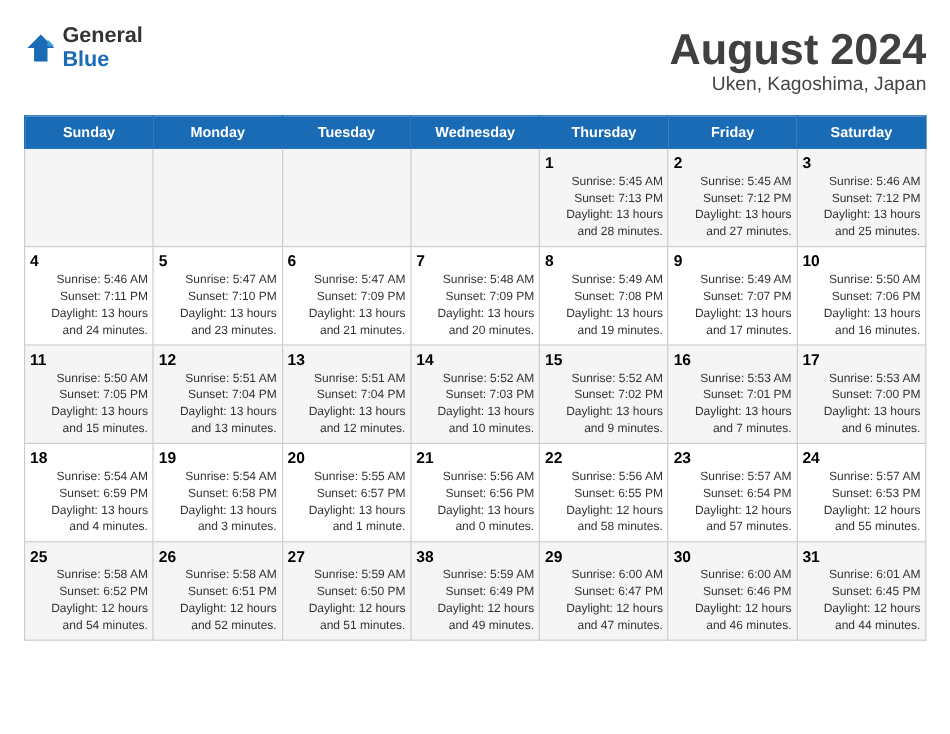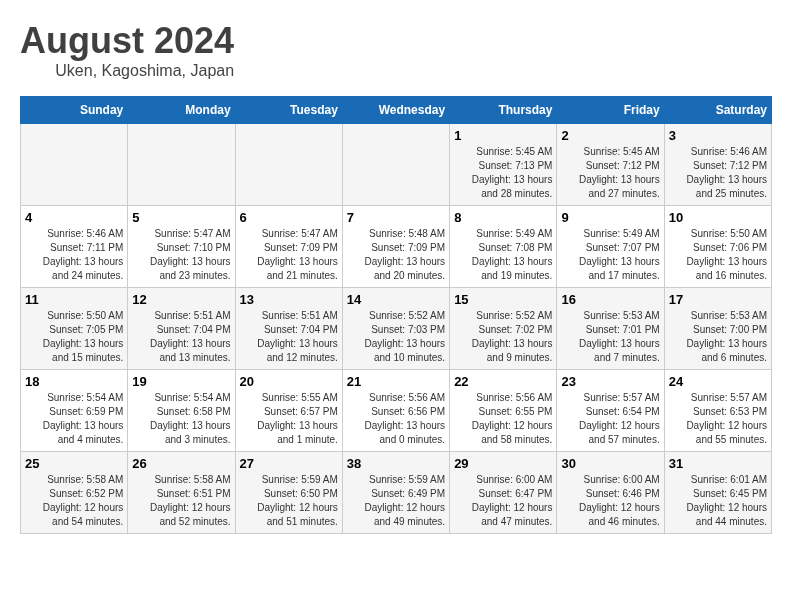--- a/index.html
+++ b/index.html
@@ -49,21 +49,21 @@
     }
     table {
       width: 100%;
       border-collapse: collapse;
       font-size: 11px;
     }
     thead tr th {
       background-color: #1a6bb5;
       color: #fff;
       padding: 6px 4px;
-      text-align: right;
+      text-align: center;
       font-size: 12px;
       border: 1px solid #1a6bb5;
     }
     tbody tr td {
       border: 1px solid #ccc;
       vertical-align: top;
       padding: 4px;
       height: 80px;
       width: calc(100% / 7);
     }
@@ -86,20 +86,30 @@
       text-align: right;
     }
     .empty-cell {
       background-color: #f5f5f5;
     }
   </style>
 </head>
 <body>
 
 <div class="header">
+  <div class="logo">
+    <svg class="logo-icon" viewBox="0 0 40 40">
+      <polygon points="20,4 36,20 28,20 28,36 12,36 12,20 4,20" fill="#1a6bb5"></polygon>
+      <polygon points="28,10 36,18 28,18" fill="#3a9ad9"></polygon>
+    </svg>
+    <div class="logo-text">
+      <span class="logo-general">General</span>
+      <span class="logo-blue">Blue</span>
+    </div>
+  </div>
   <div class="title-block">
     <h1>August 2024</h1>
     <h2>Uken, Kagoshima, Japan</h2>
   </div>
 </div>
 
 <table>
   <thead>
     <tr>
     <th>Sunday</th>

